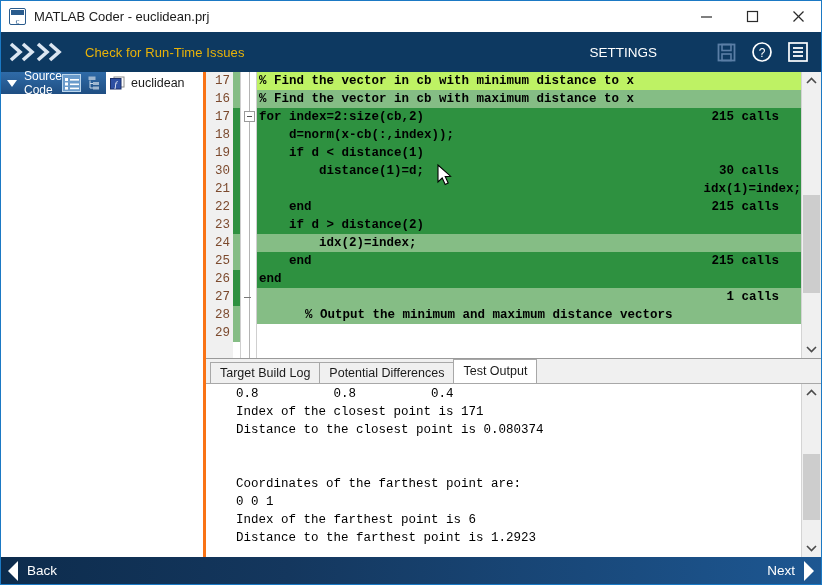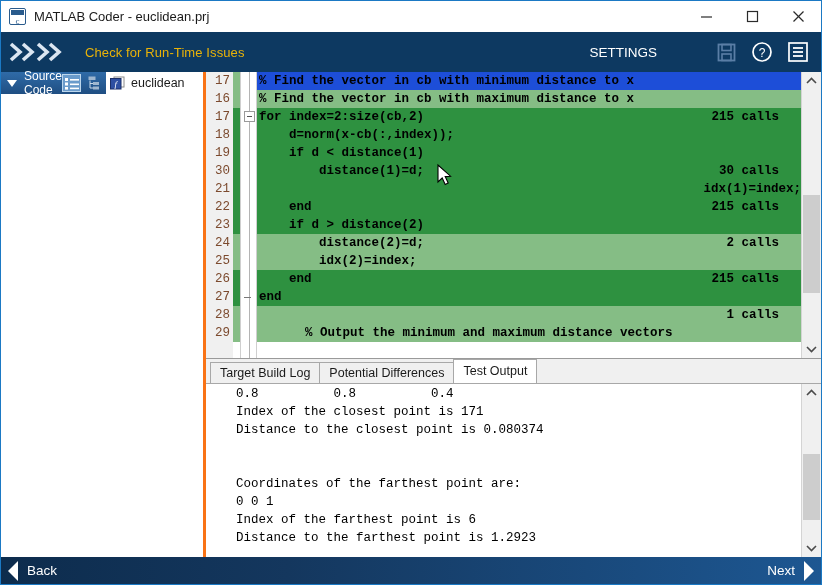--- a/index.html
+++ b/index.html
@@ -364,30 +364,29 @@
               <div class="cov" style="background: rgb(46, 145, 64);"></div>
               <div class="cov" style="background: rgb(133, 189, 133);"></div>
               <div class="cov" style="background: rgb(133, 189, 133);"></div>
             </div>
           <div class="gutter-fold" id="gutter-fold">
             <div class="fold-line"></div>
           <div class="fold-box" style="top: 39px;"></div>
               <div class="fold-tick" style="top: 225px;"></div>
             </div>
           <div class="codelines" id="codelines">
-              <div class="cl" style="background: #1d4ed8;"><span class="txt">% Find the vector in cb with minimum distance to x</span></div>
+              <div class="cl" style="background: #bef264;"><span class="txt">% Find the vector in cb with minimum distance to x</span></div>
               <div class="cl" style="background: rgb(133, 189, 133);"><span class="txt">% Find the vector in cb with maximum distance to x</span></div>
               <div class="cl" style="background: rgb(46, 145, 64);"><span class="txt">for index=2:size(cb,2)</span><span class="calls">215 calls</span></div>
               <div class="cl" style="background: rgb(46, 145, 64); align-items: flex-end;"><span class="txt">    d=norm(x-cb(:,index));</span></div>
               <div class="cl" style="background: rgb(46, 145, 64);"><span class="txt">    if d &lt; distance(1)</span></div>
               <div class="cl" style="background: rgb(46, 145, 64);"><span class="txt">        distance(1)=d;</span><span class="calls">30 calls</span></div>
               <div class="cl" style="background: rgb(46, 145, 64); text-align: right;"><span class="txt">        idx(1)=index;</span></div>
               <div class="cl" style="background: rgb(46, 145, 64);"><span class="txt">    end</span><span class="calls">215 calls</span></div>
               <div class="cl" style="background: rgb(46, 145, 64);"><span class="txt">    if d &gt; distance(2)</span></div>
-              <div class="cl" style="background: rgb(133, 189, 133);"><span class="txt">        distance(2)=d;</span><span class="calls">2 calls</span></div>
               <div class="cl" style="background: rgb(133, 189, 133);"><span class="txt">        idx(2)=index;</span></div>
               <div class="cl" style="background: rgb(46, 145, 64);"><span class="txt">    end</span><span class="calls">215 calls</span></div>
               <div class="cl" style="background: rgb(46, 145, 64);"><span class="txt">end</span></div>
               <div class="cl" style="background: rgb(133, 189, 133);"><span class="txt"></span><span class="calls">1 calls</span></div>
               <div class="cl" style="background: rgb(133, 189, 133); padding-left: 48px;"><span class="txt">% Output the minimum and maximum distance vectors</span></div>
             </div>
           <svg class="cursor-arrow" style="left:0;top:0" width="822" height="300">
             <polygon points="6,0 6,17 10.2,13 13.2,19.5 16.2,18 13.2,11.6 18.5,11.2" transform="translate(226,93)" fill="#ffffff" stroke="#000000" stroke-width="1.1"></polygon>
           </svg>
         </div>

